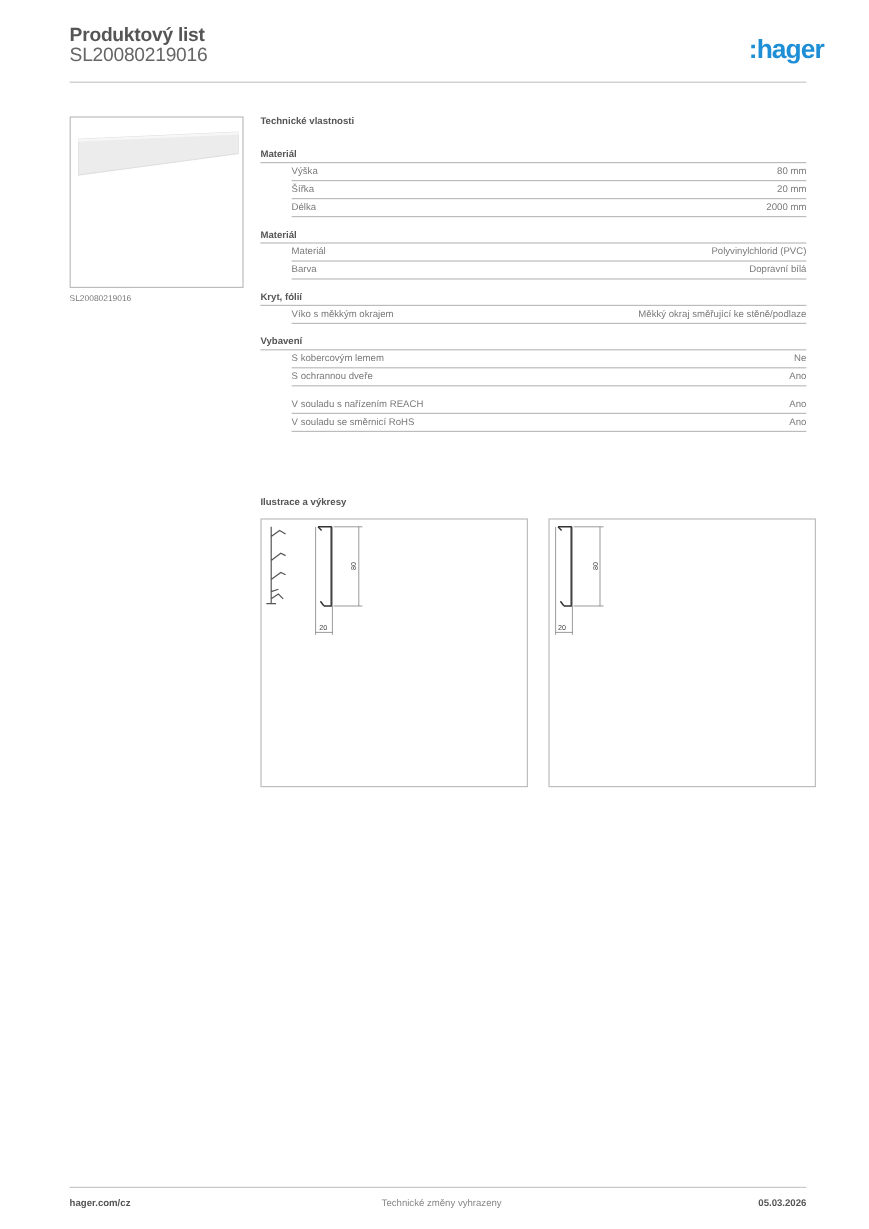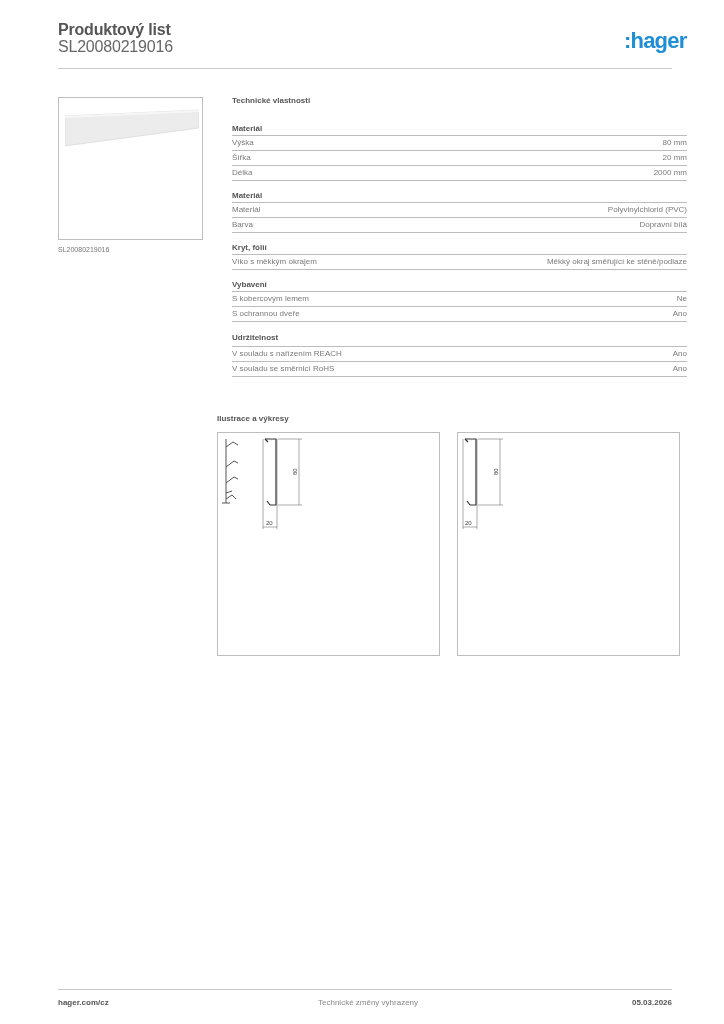--- a/index.html
+++ b/index.html
@@ -7,26 +7,26 @@
          font-family:"Liberation Sans", sans-serif; color:#6b6b6b; }
   .hdr-title { position:absolute; left:58px; top:21px; font-size:16px; font-weight:bold; color:#555; letter-spacing:-0.2px; }
   .hdr-code { position:absolute; left:58px; top:38px; font-size:16px; color:#666; letter-spacing:-0.2px; }
   .logo { position:absolute; left:624px; top:28px; font-size:22px; font-weight:bold; color:#1e8fd6; letter-spacing:-0.8px; }
   .hdr-rule { position:absolute; left:58px; top:68px; width:614px; height:1px; background:#c8c8c8; }
 
   .thumb { position:absolute; left:58px; top:97px; width:145px; height:143px; border:1px solid #bdbdbd; box-sizing:border-box; }
   .thumb-part { position:absolute; left:6px; top:10px; }
   .thumb-caption { position:absolute; left:58px; top:246px; font-size:7px; color:#777; }
 
-  .specs { position:absolute; left:232px; top:96px; width:455px; }
+  .specs { position:absolute; left:217px; top:96px; width:455px; }
   .sec-title { font-size:8px; font-weight:bold; color:#555; }
   .tech-title { margin-bottom:17px; }
   .group { margin-bottom:8px; }
   .group-title { font-size:8px; font-weight:bold; color:#555; height:13px; border-bottom:1px solid #bcbcbc; line-height:13px; }
-  .row { display:flex; justify-content:space-between; font-size:8px; color:#7a7a7a; height:14px; line-height:14px; border-bottom:1px solid #bcbcbc; }
+  .row { display:flex; justify-content:space-between; font-size:8px; color:#7a7a7a; height:14px; line-height:14px; border-bottom:1px solid #bcbcbc;margin-left:26px; }
   .ill-title { position:absolute; left:217px; top:414px; font-size:8px; font-weight:bold; color:#555; }
 
   .drawing { position:absolute; top:432px; width:223px; height:224px; border:1px solid #bdbdbd; box-sizing:border-box; }
   .drawing.d1 { left:217px; }
   .drawing.d2 { left:457px; }
   .drawing svg { position:absolute; left:0; top:0; }
 
   .foot-rule { position:absolute; left:58px; top:989px; width:614px; height:1px; background:#c8c8c8; }
   .foot-left { position:absolute; left:58px; top:998px; font-size:8px; font-weight:bold; color:#555; }
   .foot-mid { position:absolute; left:318px; top:998px; font-size:8px; color:#888; }
@@ -94,21 +94,20 @@
         <span>S kobercovým lemem</span>
         <span>Ne</span>
       </div>
     <div class="row">
         <span>S ochrannou dveře</span>
         <span>Ano</span>
       </div>
   </div>
 
   <div class="group">
-    <div class="group-title" style="height:16px;line-height:16px;">Udržitelnost</div>
     <div class="row">
         <span>V souladu s nařízením REACH</span>
         <span>Ano</span>
       </div>
     <div class="row">
         <span>V souladu se směrnicí RoHS</span>
         <span>Ano</span>
       </div>
   </div>
 </div>

